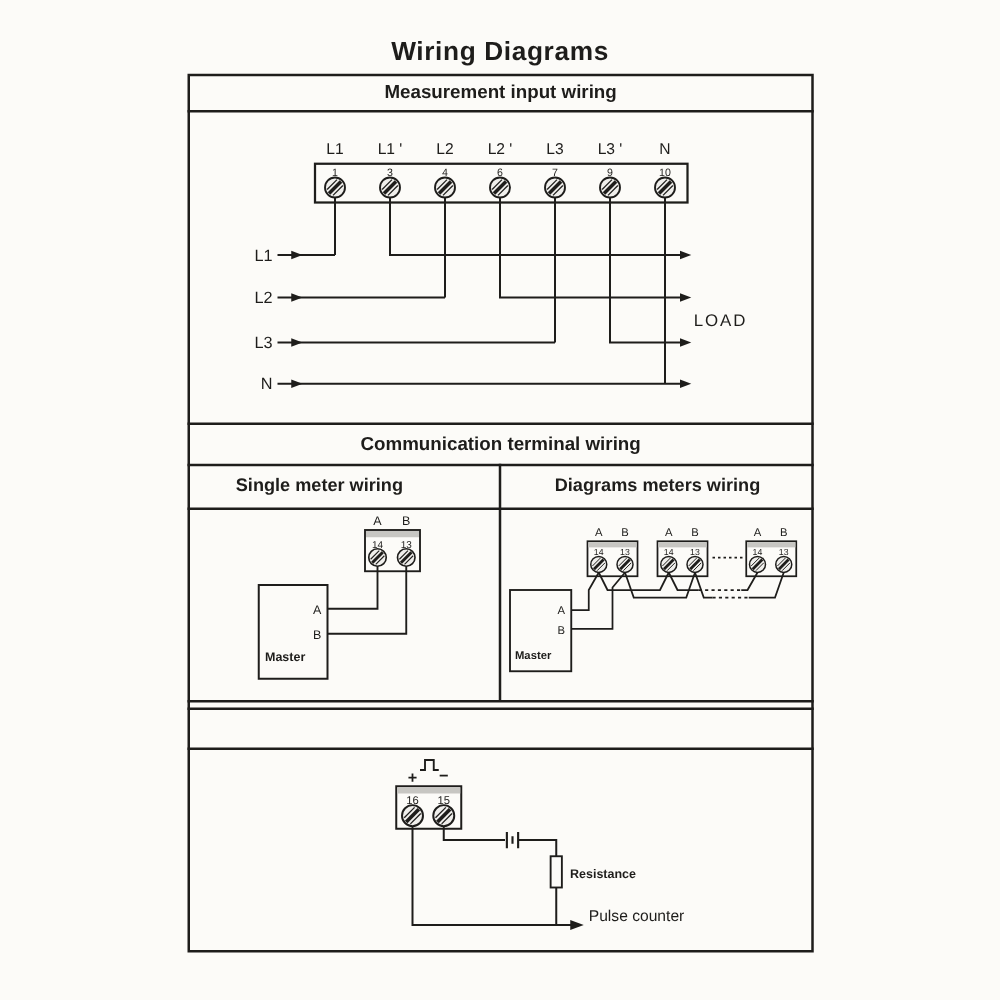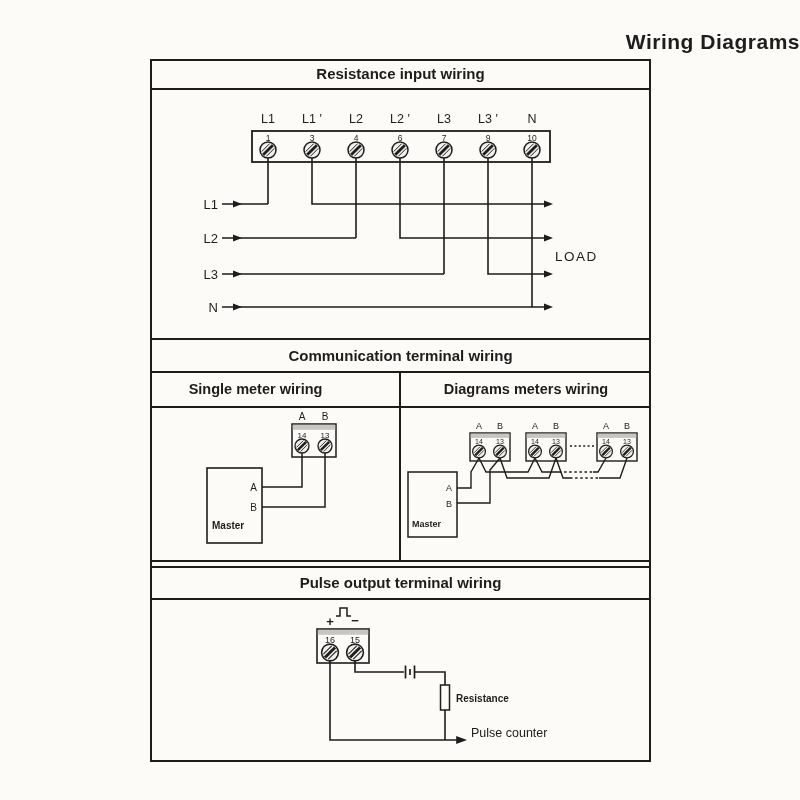--- a/index.html
+++ b/index.html
@@ -4,21 +4,21 @@
 <style>
   html,body{margin:0;padding:0;background:#e9e9e9;}
   .page{
     position:relative;width:800px;height:800px;margin:0 auto;
     background:#fcfbf8;overflow:hidden;
     font-family:"Liberation Sans","DejaVu Sans",sans-serif;color:#1e1d1b;
   }
   .abs{position:absolute;box-sizing:border-box;}
   .title{
     left:0;top:26px;width:800px;height:32px;line-height:32px;
-    text-align:right;font-size:21px;font-weight:bold;letter-spacing:.5px;
+    text-align:center;font-size:21px;font-weight:bold;letter-spacing:.5px;
   }
   .frame{left:150px;top:59px;width:501px;height:703px;border:2.5px solid #1e1d1b;}
   .hsep{left:150px;width:501px;height:2px;background:#1e1d1b;}
   .vsep{left:399px;width:2px;background:#1e1d1b;}
   .hdr{
     text-align:center;font-weight:bold;color:#1e1d1b;
   }
   .hdr-main{left:150px;width:501px;font-size:15px;}
   .hdr-sub{font-size:14.5px;}
   svg text{fill:#1e1d1b;font-family:"Liberation Sans","DejaVu Sans",sans-serif;}
@@ -34,25 +34,24 @@
   <div class="abs frame"></div>
   <div class="abs hsep" style="top:88px"></div>
   <div class="abs hsep" style="top:338px"></div>
   <div class="abs hsep" style="top:371px"></div>
   <div class="abs hsep" style="top:406px"></div>
   <div class="abs hsep" style="top:560px"></div>
   <div class="abs hsep" style="top:566px"></div>
   <div class="abs hsep" style="top:598px"></div>
   <div class="abs vsep" style="top:371px;height:189px"></div>
 
-  <div class="abs hdr hdr-main" style="top:60px;height:28px;line-height:28px">Resistance input wiring</div>
+  <div class="abs hdr hdr-main" style="top:60px;height:28px;line-height:28px">Measurement input wiring</div>
   <div class="abs hdr hdr-main" style="top:340px;height:33px;line-height:31px">Communication terminal wiring</div>
   <div class="abs hdr hdr-sub" style="left:150px;width:211px;top:373px;height:33px;line-height:33px">Single meter wiring</div>
   <div class="abs hdr hdr-sub" style="left:401px;width:250px;top:373px;height:33px;line-height:33px">Diagrams meters wiring</div>
-  <div class="abs hdr hdr-main" style="top:568px;height:30px;line-height:30px">Pulse output terminal wiring</div>
 
   <svg width="800" height="800" viewBox="0 0 800 800">
     <defs>
       <g id="screw">
         <circle r="8" fill="#f0efec" stroke="#1e1d1b" stroke-width="1.5"></circle>
         <line x1="-4.8" y1="4.8" x2="4.8" y2="-4.8" stroke="#1e1d1b" stroke-width="2.8"></line>
         <line x1="-6.3" y1="1.6" x2="1.6" y2="-6.3" stroke="#1e1d1b" stroke-width="1"></line>
         <line x1="-1.6" y1="6.3" x2="6.3" y2="-1.6" stroke="#1e1d1b" stroke-width="1"></line>
       </g>
       <g id="arr">

